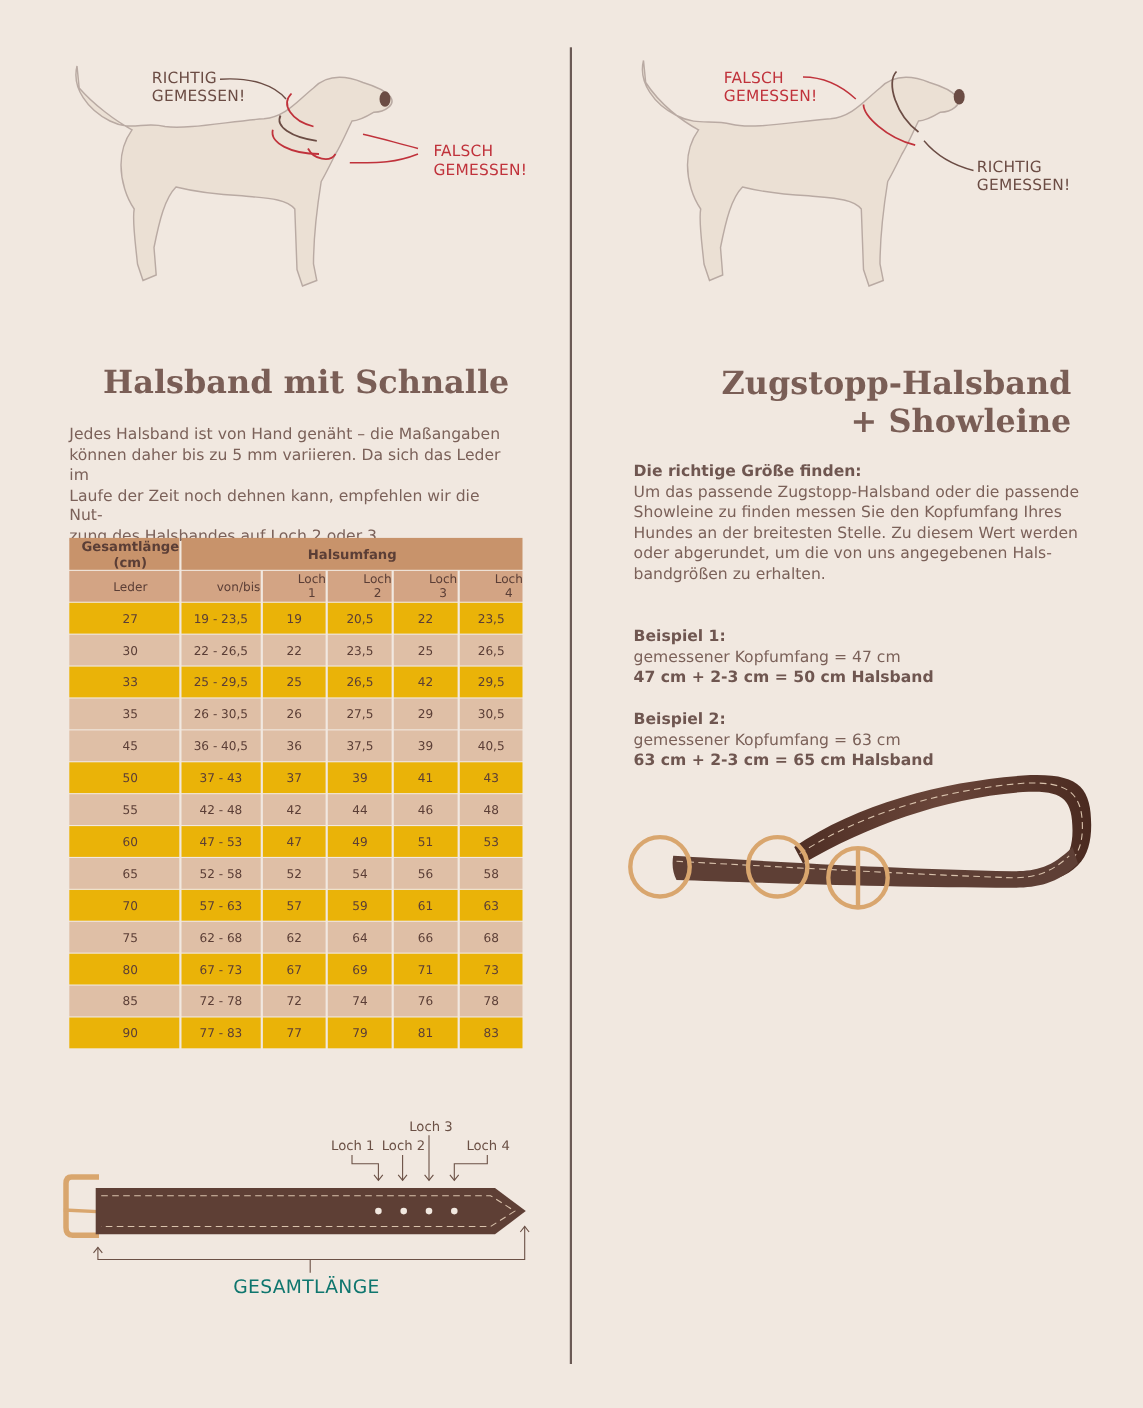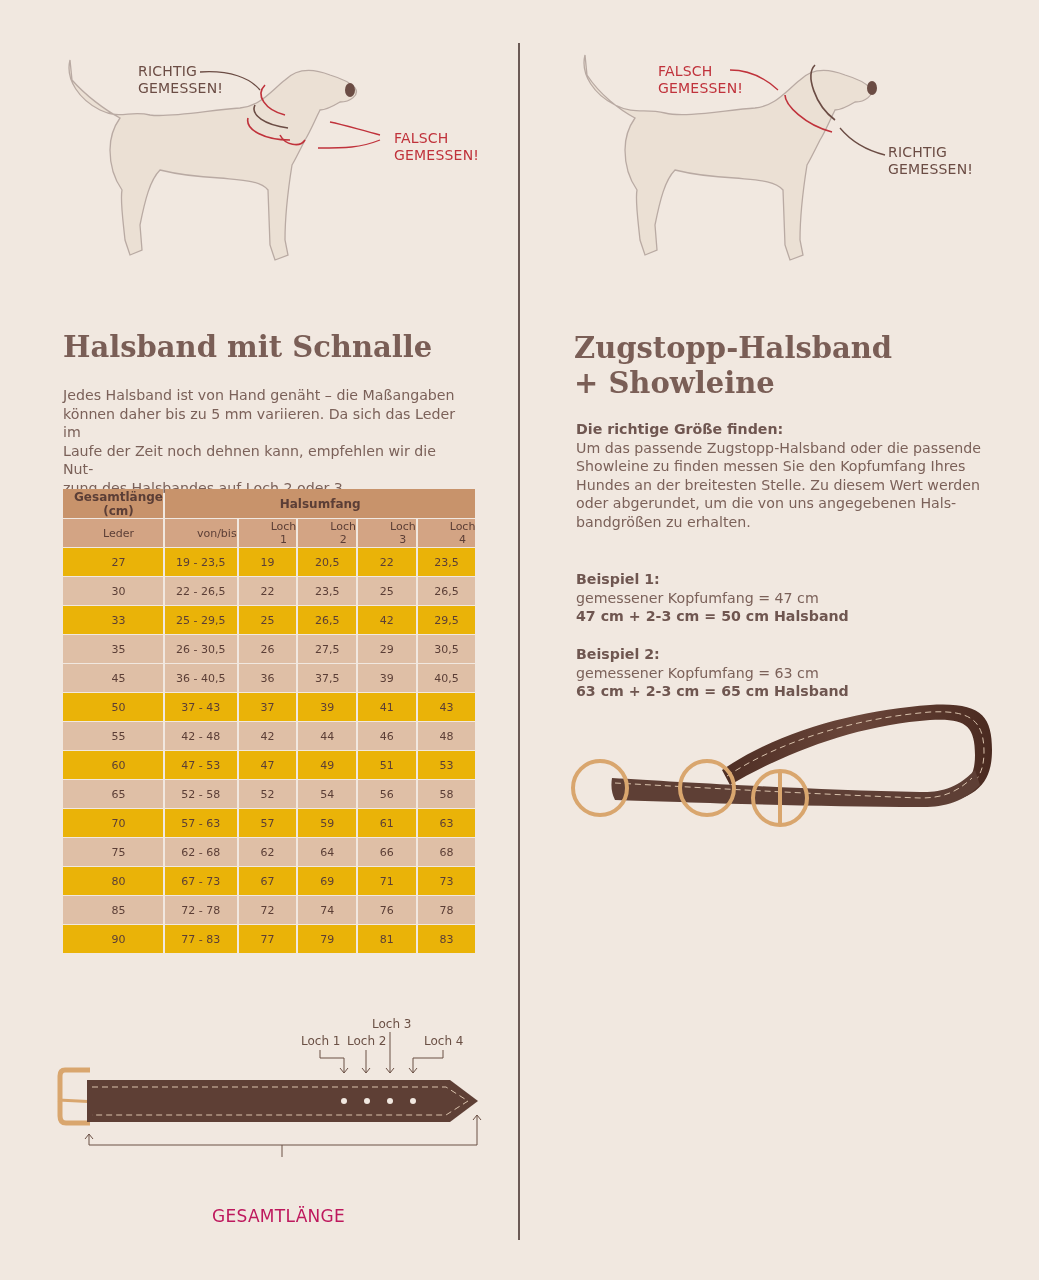--- a/index.html
+++ b/index.html
@@ -12,39 +12,39 @@
   .abs { position: absolute; }
   .divider { left: 518px; top: 43px; width: 2px; height: 1197px; background: #6b5a55; }
 
   .dog-svg { position: absolute; }
   .lbl { position: absolute; font-family: "DejaVu Sans", sans-serif; font-size: 14px; line-height: 17px; text-transform: uppercase; letter-spacing: 0.2px; }
   .lbl.ok { color: #6b4c44; }
   .lbl.bad { color: #c0323b; }
 
   .heading {
     position: absolute; font-family: "DejaVu Serif", serif; font-weight: bold;
-    color: #7a5e56; font-size: 29px; text-align: left; line-height: 35px;
+    color: #7a5e56; font-size: 29px; text-align: right; line-height: 35px;
   }
   .para { position: absolute; font-size: 14.2px; line-height: 18.6px; color: #7b6159; }
   .para b, .bold { font-weight: bold; color: #6f5650; }
 
   table.size {
     position: absolute; left: 63px; top: 488px; width: 398px;
     border-collapse: separate; border-spacing: 2px 1px; margin-left:-2px;
     font-size: 11px; color: #5b3e36;
   }
   table.size td, table.size th { padding: 0; height: 28px; text-align: center; }
   table.size th.h1 { background: #c8936b; height: 29px; font-size: 12px; font-weight: bold; color: #5b3e36; }
   table.size th.h2 { background: #d3a484; font-weight: normal; font-size: 11px; padding-left: 32px; }
   table.size td.first, table.size th.first { text-align: center; padding-left: 11px; width: 118px; }
   tr.odd td { background: #eab308; }
   tr.even td { background: #dfbfa6; }
 
   .belt-labels { position: absolute; font-size: 12px; color: #6b5045; }
-  .gesamt { position: absolute; left: 212px; top: 1206px; font-size: 17px; color: #be185d; letter-spacing: 0.3px; }
+  .gesamt { position: absolute; left: 212px; top: 1160px; font-size: 17px; color: #0f766e; letter-spacing: 0.3px; }
 </style>
 </head>
 <body>
 
 <svg class="dog-svg" style="left:60px;top:40px" width="440" height="240" viewBox="0 0 440 240">
   <g fill="#ebe0d4" stroke="#b9aaa3" stroke-width="1.3">
     <path d="M10,20 C5,40 20,60 40,70 C60,80 70,70 90,75 C110,78 150,70 180,68 C200,66 210,52 225,40 C235,30 250,27 270,35 C280,38 290,42 295,48 C300,55 290,62 280,62 C270,68 265,70 260,70 C255,80 250,92 245,100 C240,110 235,120 232,125 C228,150 225,180 225,200 L228,215 L215,220 L210,205 L208,150 C200,140 180,140 160,138 C140,137 120,135 100,130 C90,140 85,160 80,185 L82,210 L70,215 L65,200 C63,180 60,160 62,150 C55,140 50,125 50,110 C50,95 55,85 60,78 C45,70 25,55 12,40 Z"></path>
   </g>
   <ellipse cx="290" cy="50" rx="5" ry="7" fill="#6b4c44"></ellipse>
   <g fill="none" stroke-width="1.6">

